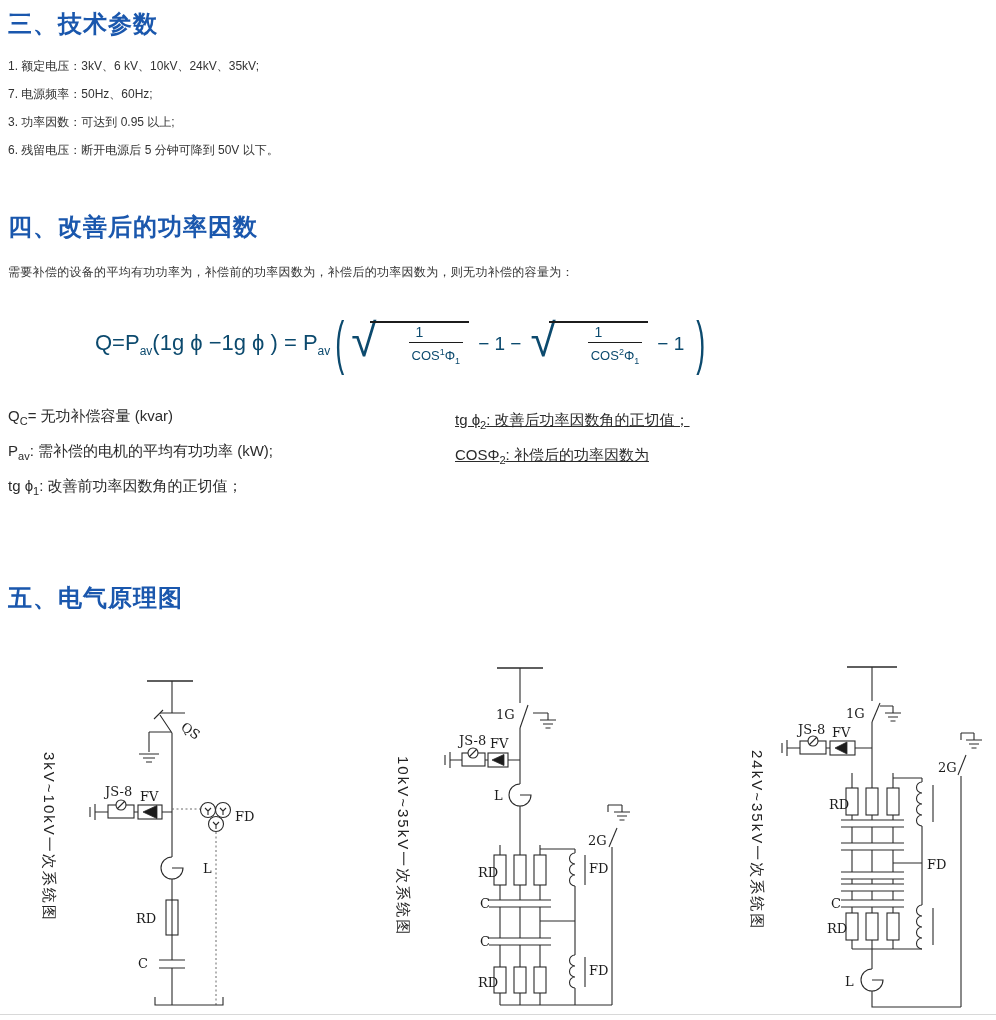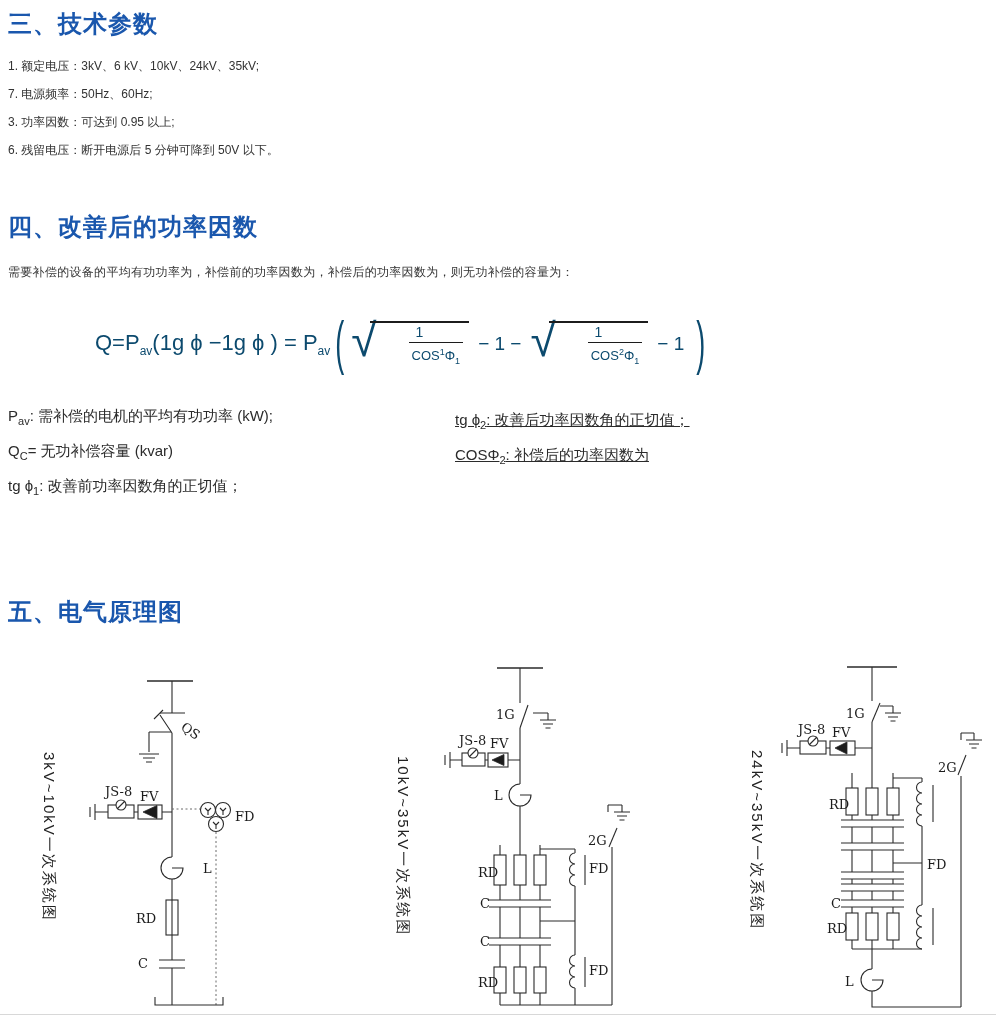--- a/index.html
+++ b/index.html
@@ -1,21 +1,21 @@
 <!DOCTYPE html>
 <html><head>
 <meta charset="utf-8">
 <style>
   html,body{margin:0;padding:0;background:#fff;}
   .page{position:relative;width:996px;height:1020px;background:#ffffff;overflow:hidden;
         font-family:"Liberation Sans",sans-serif;color:#2e2e2e;}
   .sec-heading{position:absolute;left:8px;font-weight:bold;font-size:24px;color:#1a57ad;letter-spacing:1px;}
   .h-tech{top:8px;}
   .h-comp{top:211px;}
-  .h-diag{top:596px;}
+  .h-diag{top:582px;}
   .tech-list{position:absolute;left:8px;top:52px;font-size:12px;line-height:28px;color:#333;}
   .intro{position:absolute;left:8px;top:264px;font-size:12px;color:#333;letter-spacing:0.3px;}
   
   .formula{position:absolute;left:95px;top:320px;display:flex;align-items:center;font-size:22px;color:#0c4a6e;}
   .formula sub{font-size:12px;}
   .bigparen{font-size:27px;transform:scaleY(2.2);display:inline-block;margin:0 5px;font-weight:300;}
   .sqrt{display:inline-flex;align-items:flex-start;margin:0 2px;}
   .rad{font-size:46px;font-weight:200;line-height:0.9;margin-right:-7px;}
   .sqrt-body{border-top:2px solid #1c1c1c;text-align:center;padding:2px 6px 0;margin-top:1px;display:inline-block;}
   .num{display:block;font-size:14px;line-height:15px;}
@@ -74,22 +74,22 @@
       <span class="sqrt-body">
         <span class="num">1</span>
         <span class="den"><span>COS</span><sup>2</sup><span>Φ</span><sub>1</sub></span>
       </span>
     </span>
     <span class="minus">− 1</span>
     <span class="bigparen">)</span>
   </div>
 
   <div class="defs defs-left">
+    <div class="def-row"><span>Q</span><sub>C</sub><span>= 无功补偿容量 (kvar)</span></div>
     <div class="def-row"><span>P</span><sub>av</sub><span>: 需补偿的电机的平均有功功率 (kW);</span></div>
-    <div class="def-row"><span>Q</span><sub>C</sub><span>= 无功补偿容量 (kvar)</span></div>
     <div class="def-row"><span>tg ϕ</span><sub>1</sub><span>: 改善前功率因数角的正切值；</span></div>
   </div>
 
   <div class="defs defs-right">
     <div class="def-row"><span>tg ϕ</span><sub>2</sub><span>: 改善后功率因数角的正切值；</span></div>
     <div class="def-row"><span>COSΦ</span><sub>2</sub><span>: 补偿后的功率因数为</span></div>
   </div>
 
   <div class="sec-heading h-diag">五、电气原理图</div>
 

